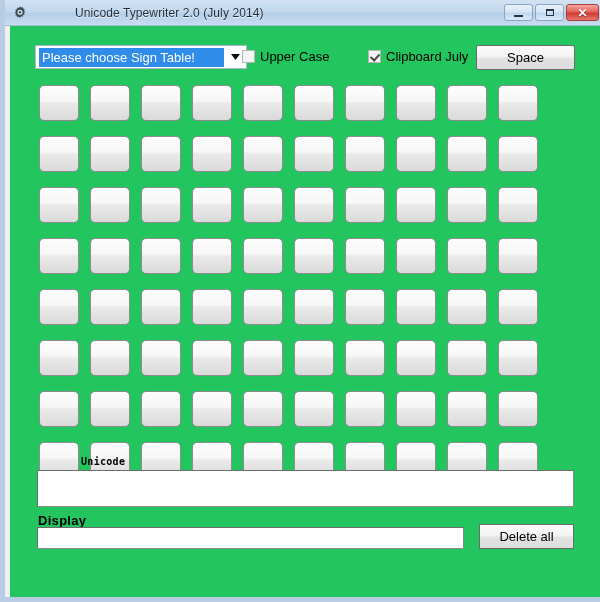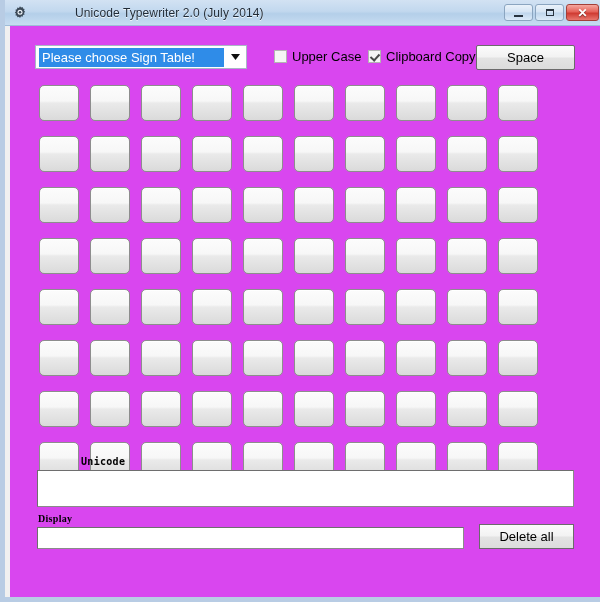--- a/index.html
+++ b/index.html
@@ -109,21 +109,21 @@
     text-shadow: 0 1px 1px rgba(0,0,0,0.45);
   }
 
   
   #client-area {
     position: absolute;
     left: 5px;
     top: 26px;
     width: 590px;
     height: 571px;
-    background: #d946ef;
+    background: #22c55e;
   }
 
   
   #toolbar {
     position: absolute;
     left: 0; top: 0;
     width: 590px;
     height: 48px;
   }
 
@@ -161,21 +161,21 @@
   }
   #sign-table-arrow svg { display: block; }
 
   .checkbox-group {
     position: absolute;
     display: flex;
     align-items: center;
     top: 23px;
     cursor: default;
   }
-  #upper-case-group { left: 232px; margin-left: 32px; }
+  #upper-case-group { left: 232px; }
   #clipboard-copy-group { left: 358px; }
 
   .cbox {
     width: 13px;
     height: 13px;
     box-sizing: border-box;
     border: 1px solid #b4b4b4;
     background: #f5f5f5;
     margin-right: 5px;
     flex: 0 0 auto;
@@ -268,22 +268,22 @@
     resize: none;
     outline: none;
     font-family: "Liberation Sans", sans-serif;
     font-size: 12px;
     padding: 2px 3px;
   }
   #display-label {
     position: absolute;
     left: 28px;
     top: 487px;
-    font-family: Liberation Serif, serif;
-    font-size: 10px;
+    font-family: Liberation Sans, sans-serif;
+    font-size: 13px;
     font-weight: bold;
     color: #000000;
     letter-spacing: 0.3px;
   }
   #display-field {
     position: absolute;
     left: 27px;
     top: 501px;
     width: 427px;
     height: 22px;
@@ -357,21 +357,21 @@
         </span>
       </div>
 
       <div class="checkbox-group" id="upper-case-group">
         <span class="cbox"></span>
         <span class="cbox-label">Upper Case</span>
       </div>
 
       <div class="checkbox-group" id="clipboard-copy-group">
         <span class="cbox checked"></span>
-        <span class="cbox-label">Clipboard Copy</span>
+        <span class="cbox-label">Clipboard July</span>
       </div>
 
       <div id="space-button">Space</div>
     </div>
 
     <div id="key-grid">
         <button class="key-button"></button>
         <button class="key-button"></button>
         <button class="key-button"></button>
         <button class="key-button"></button>

